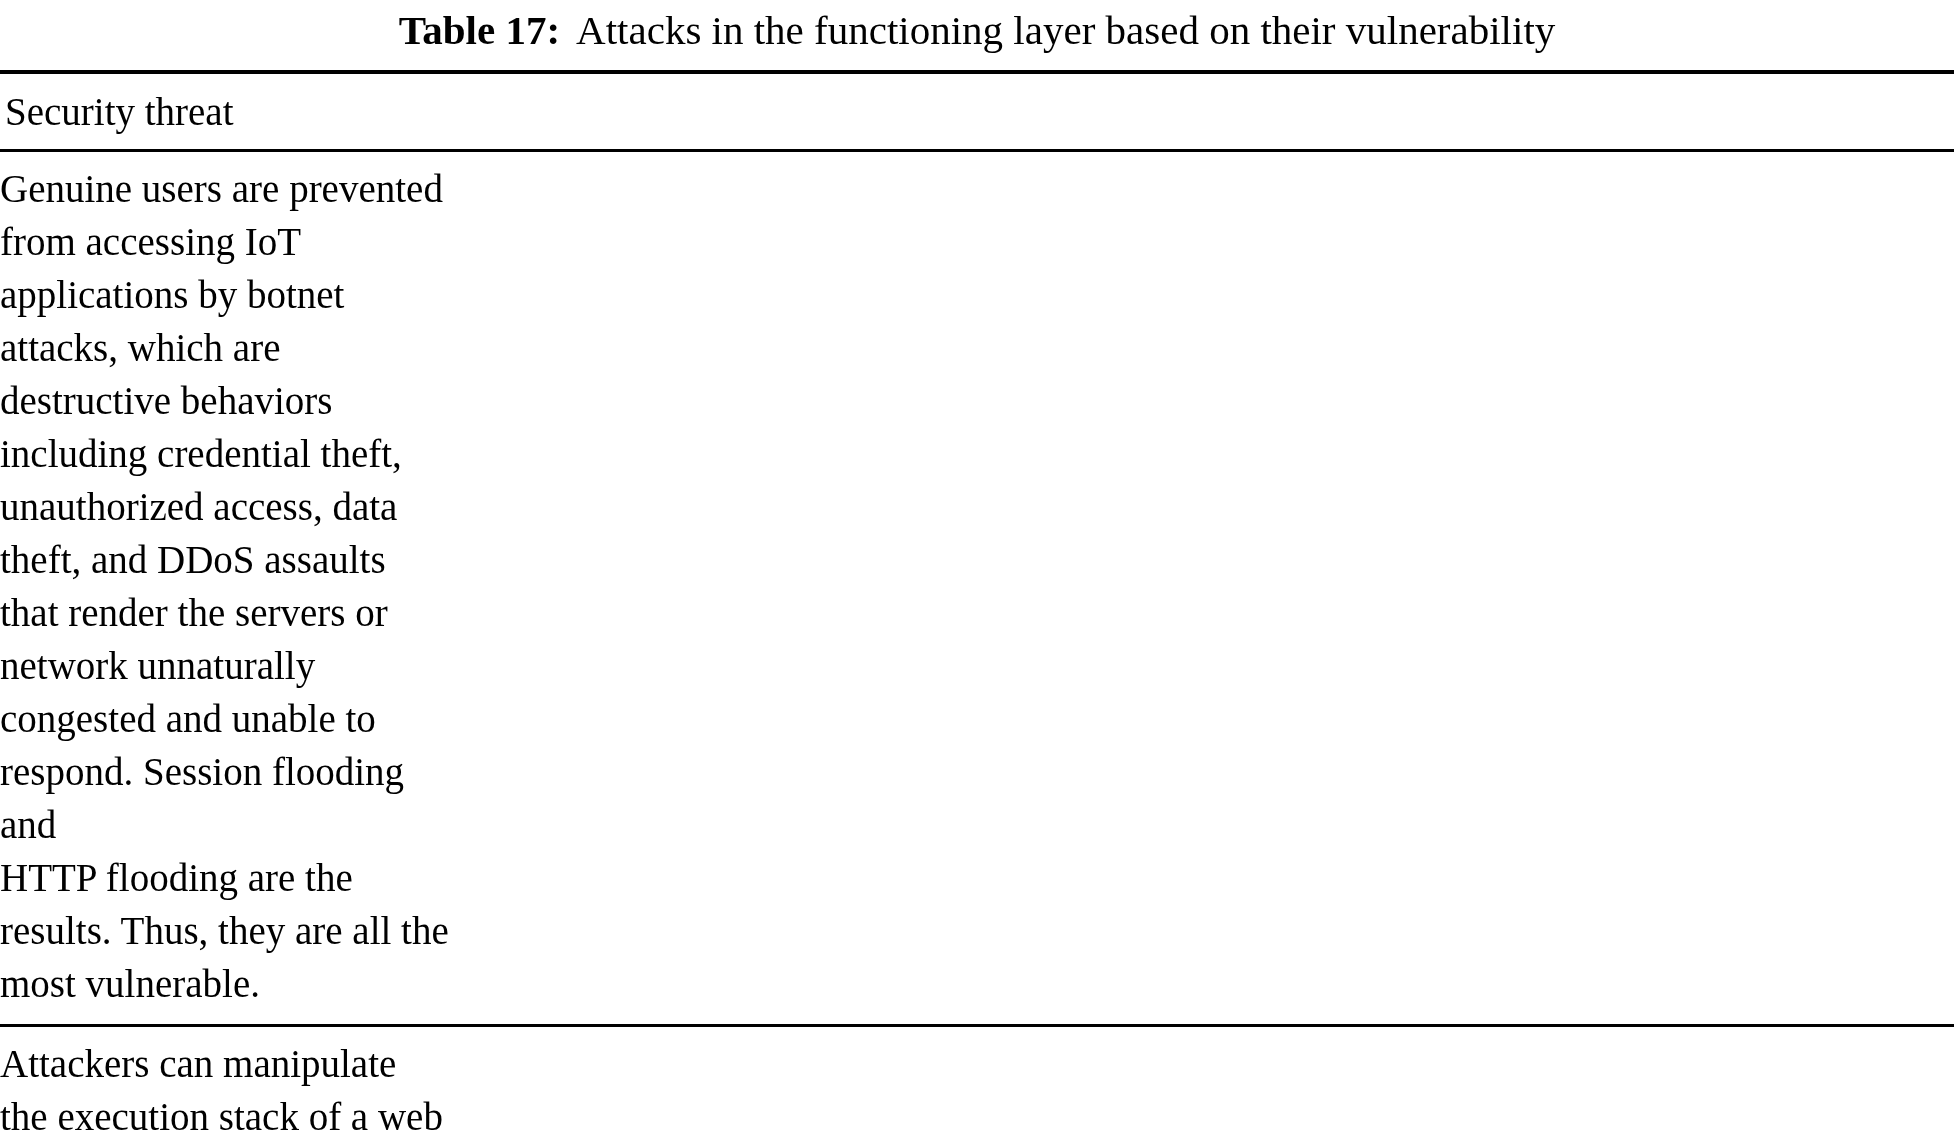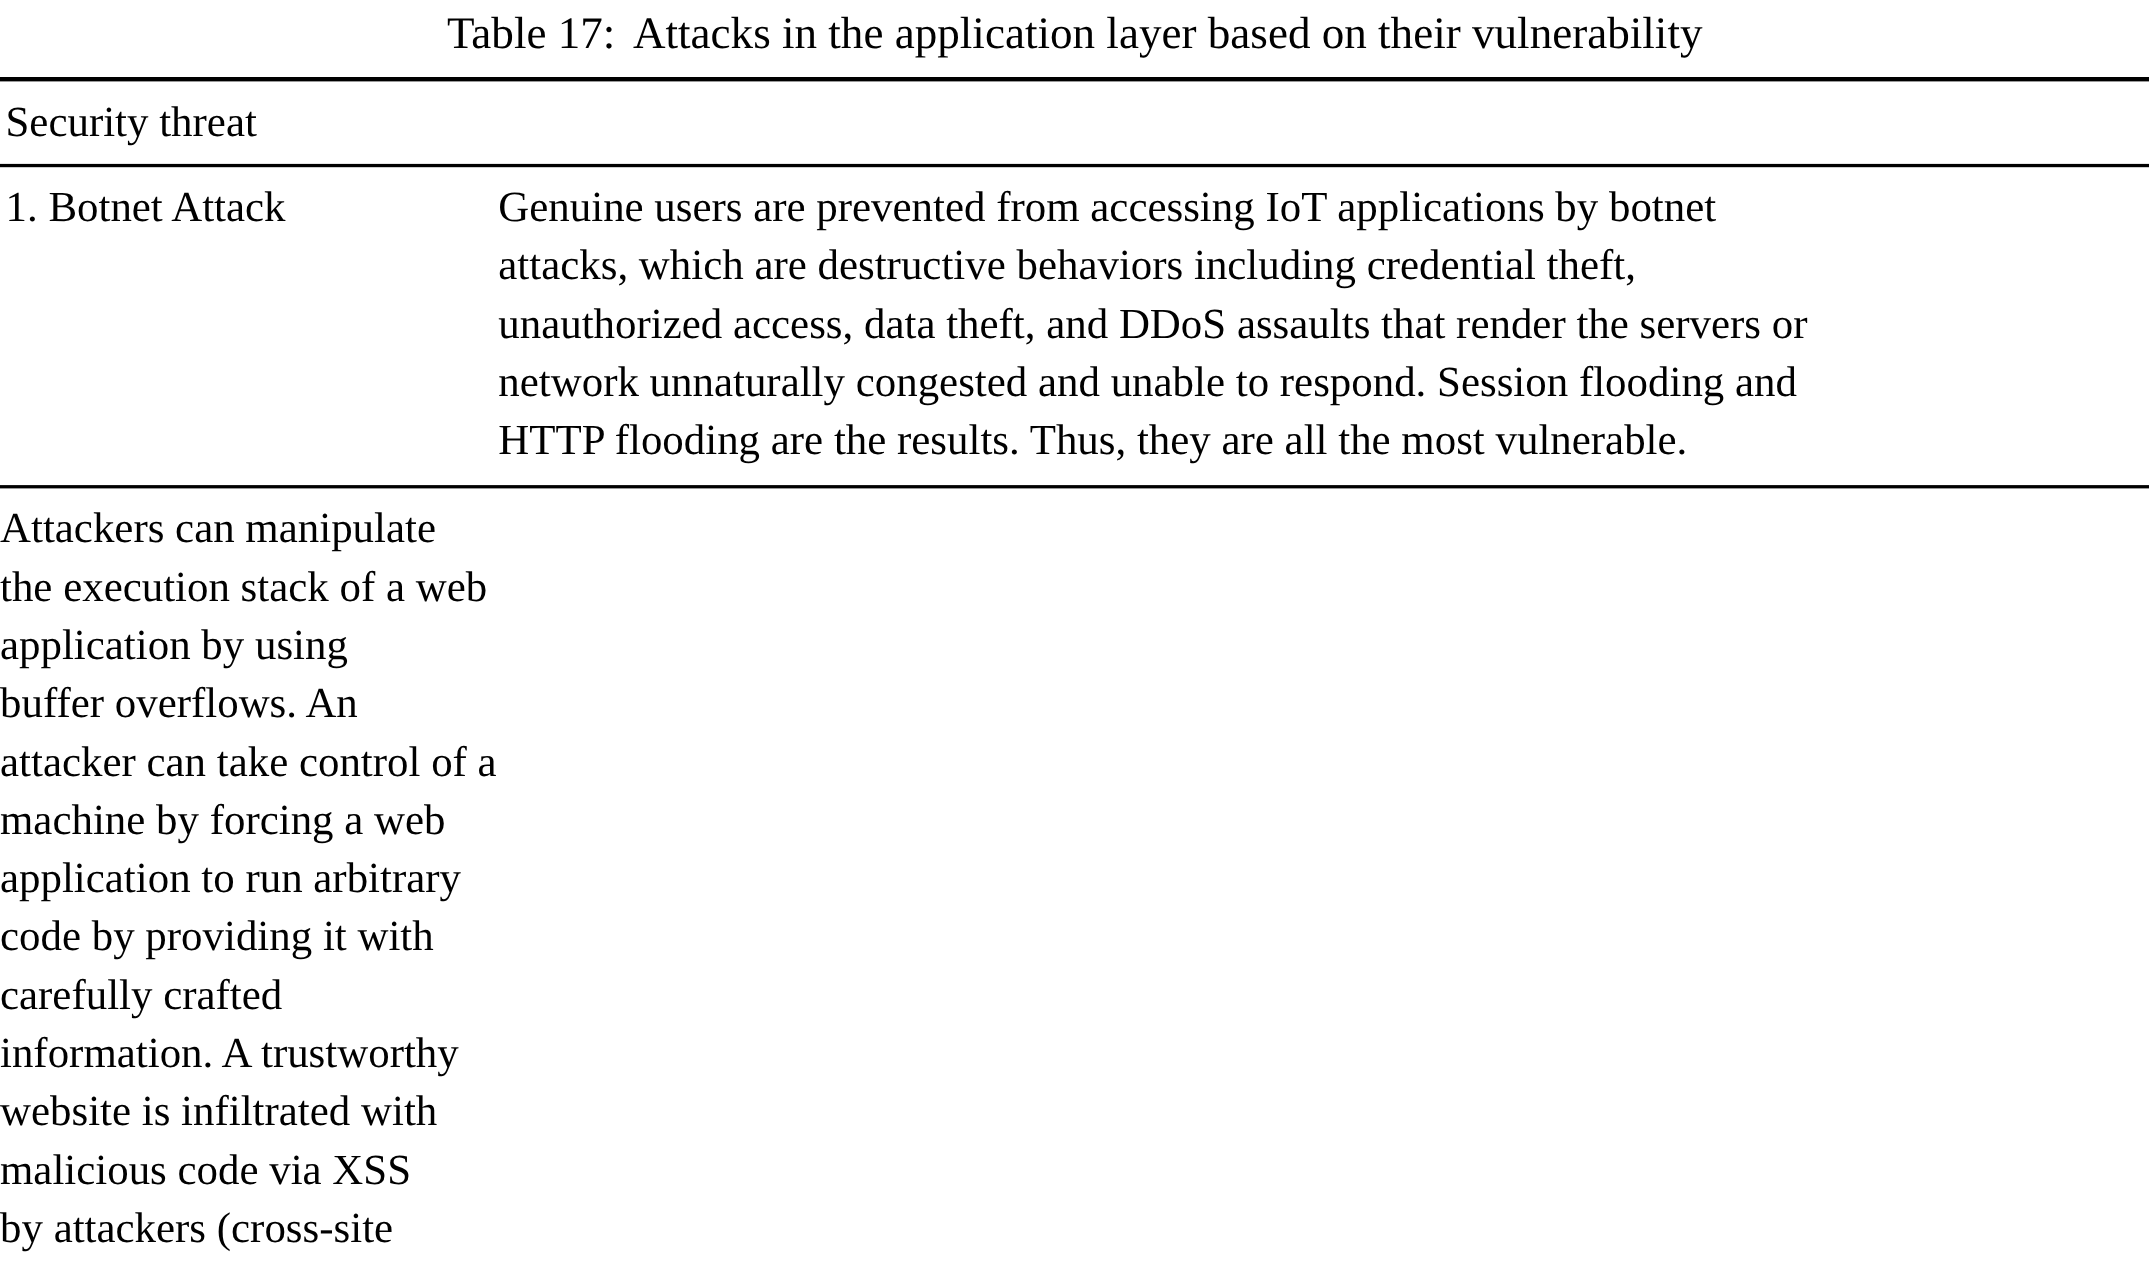--- a/index.html
+++ b/index.html
@@ -18,21 +18,21 @@
   }
   .caption {
     height: 70px;
     box-sizing: border-box;
     padding-top: 6px;
     text-align: center;
     font-size: 41px;
     line-height: 48px;
   }
   .caption-label {
-    font-weight: normal;
+    font-weight: bold;
     margin-right: 16px;
   }
   .data-table {
     border-top: 4px solid #000000;
     border-bottom: 5px solid #737373;
   }
   .trow {
     display: grid;
     grid-template-columns: 453px 1fr;
     border-top: 3px solid #000000;
@@ -57,31 +57,30 @@
     padding-top: 10px;
     padding-bottom: 14px;
   }
 </style>
 </head>
 <body>
 
 <div class="page">
 
   <div class="caption">
-    <span class="caption-label">Table 17:</span><span class="caption-text">Attacks in the application layer based on their vulnerability</span>
+    <span class="caption-label">Table 17:</span><span class="caption-text">Attacks in the functioning layer based on their vulnerability</span>
   </div>
 
   <div class="data-table">
 
     <div class="trow header">
       <div class="cell col1">Security threat</div>
     </div>
 
     <div class="trow body">
-      <div class="cell col1">1. Botnet Attack</div>
       <div class="cell col2">Genuine users are prevented from accessing IoT applications by botnet
 attacks, which are destructive behaviors including credential theft,
 unauthorized access, data theft, and DDoS assaults that render the servers or
 network unnaturally congested and unable to respond. Session flooding and
 HTTP flooding are the results. Thus, they are all the most vulnerable.</div>
     </div>
 
     <div class="trow body">
       <div class="cell col2">Attackers can manipulate the execution stack of a web application by using
 buffer overflows. An attacker can take control of a machine by forcing a web

